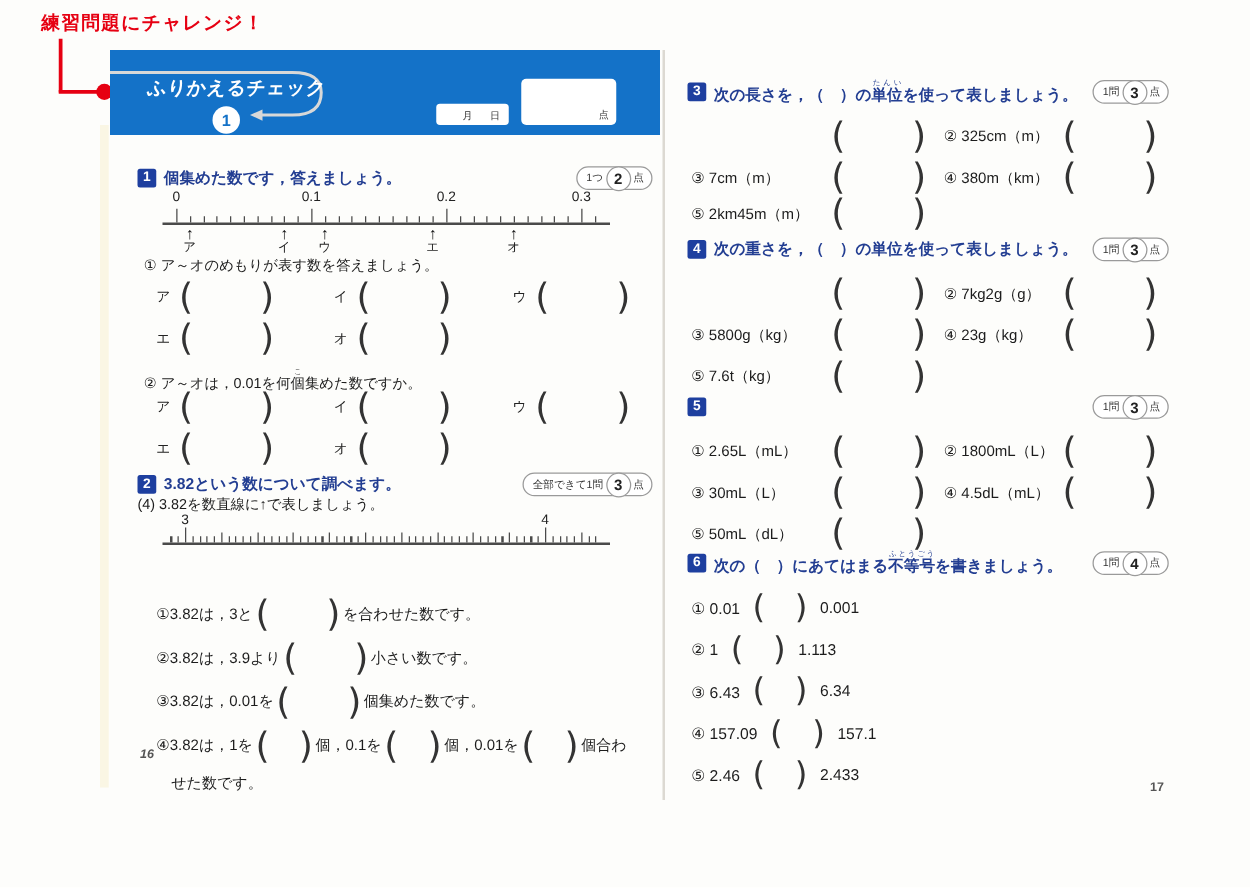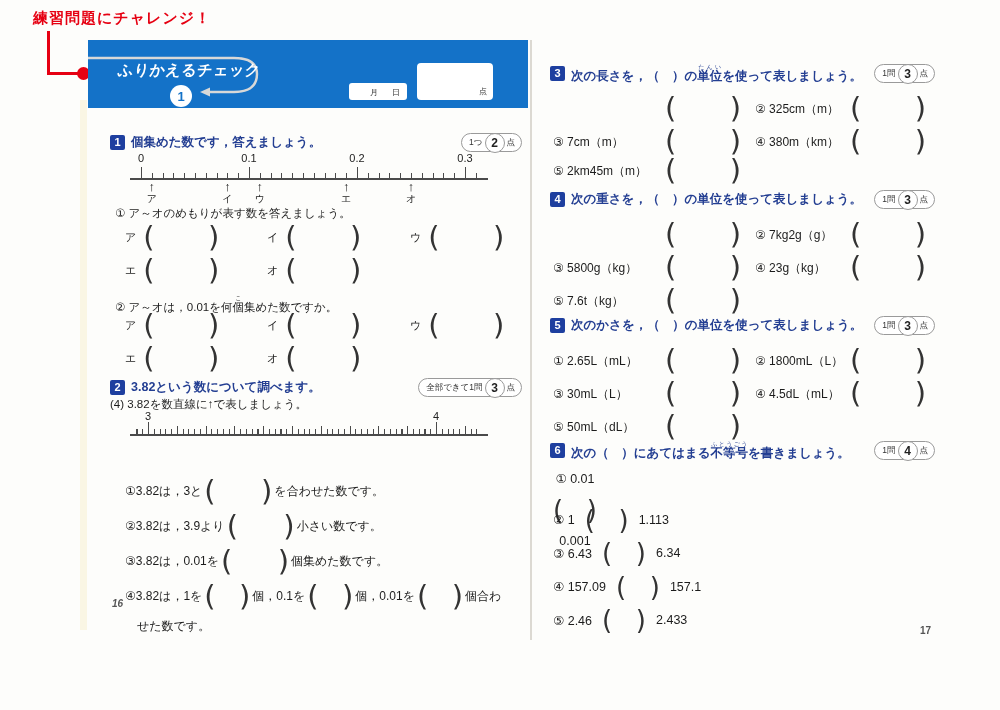--- a/index.html
+++ b/index.html
@@ -439,21 +439,20 @@
             <span>(</span>
             <span>)</span>
           </span>
         </div>
       </div>
   </section>
 
   <section class="block" style="left:550px;top:316px;width:385px;height:126px;">
     <div class="phead">
       <span class="pnum">5</span>
-      <span class="pstmt" id="p5stmt"><span>次のかさを，（　）の単位を使って表しましょう。</span></span>
       <span class="badge">
           <span>1問</span>
           <span class="badge-n">3</span>
           <span>点</span>
         </span>
     </div>
     <div id="p5rows">
         <div class="urow" style="top: 30px;">
           <div class="ulabel" style="left: 3px;">① 2.65L（mL）</div>
           <span class="parens" style="width: 76px; position: absolute; left: 115px; top: 0px;">
@@ -492,21 +491,21 @@
     <div class="phead">
       <span class="pnum">6</span>
       <span class="pstmt" id="p6stmt"><span>次の（　）にあてはまる</span><ruby>不等号<rt>ふとうごう</rt></ruby><span>を書きましょう。</span></span>
       <span class="badge">
           <span>1問</span>
           <span class="badge-n">4</span>
           <span>点</span>
         </span>
     </div>
     <div id="p6rows">
-        <div class="irow" style="top: 30px; flex-direction: column;">
+        <div class="irow" style="top: 30px;">
           <span>① 0.01</span>
           <span class="parens" style="width: 44px; font-size: 26px;">
             <span>(</span>
             <span>)</span>
           </span>
           <span>0.001</span>
         </div>
         <div class="irow" style="top: 63.5px;">
           <span>② 1</span>
           <span class="parens" style="width: 44px; font-size: 26px;">

